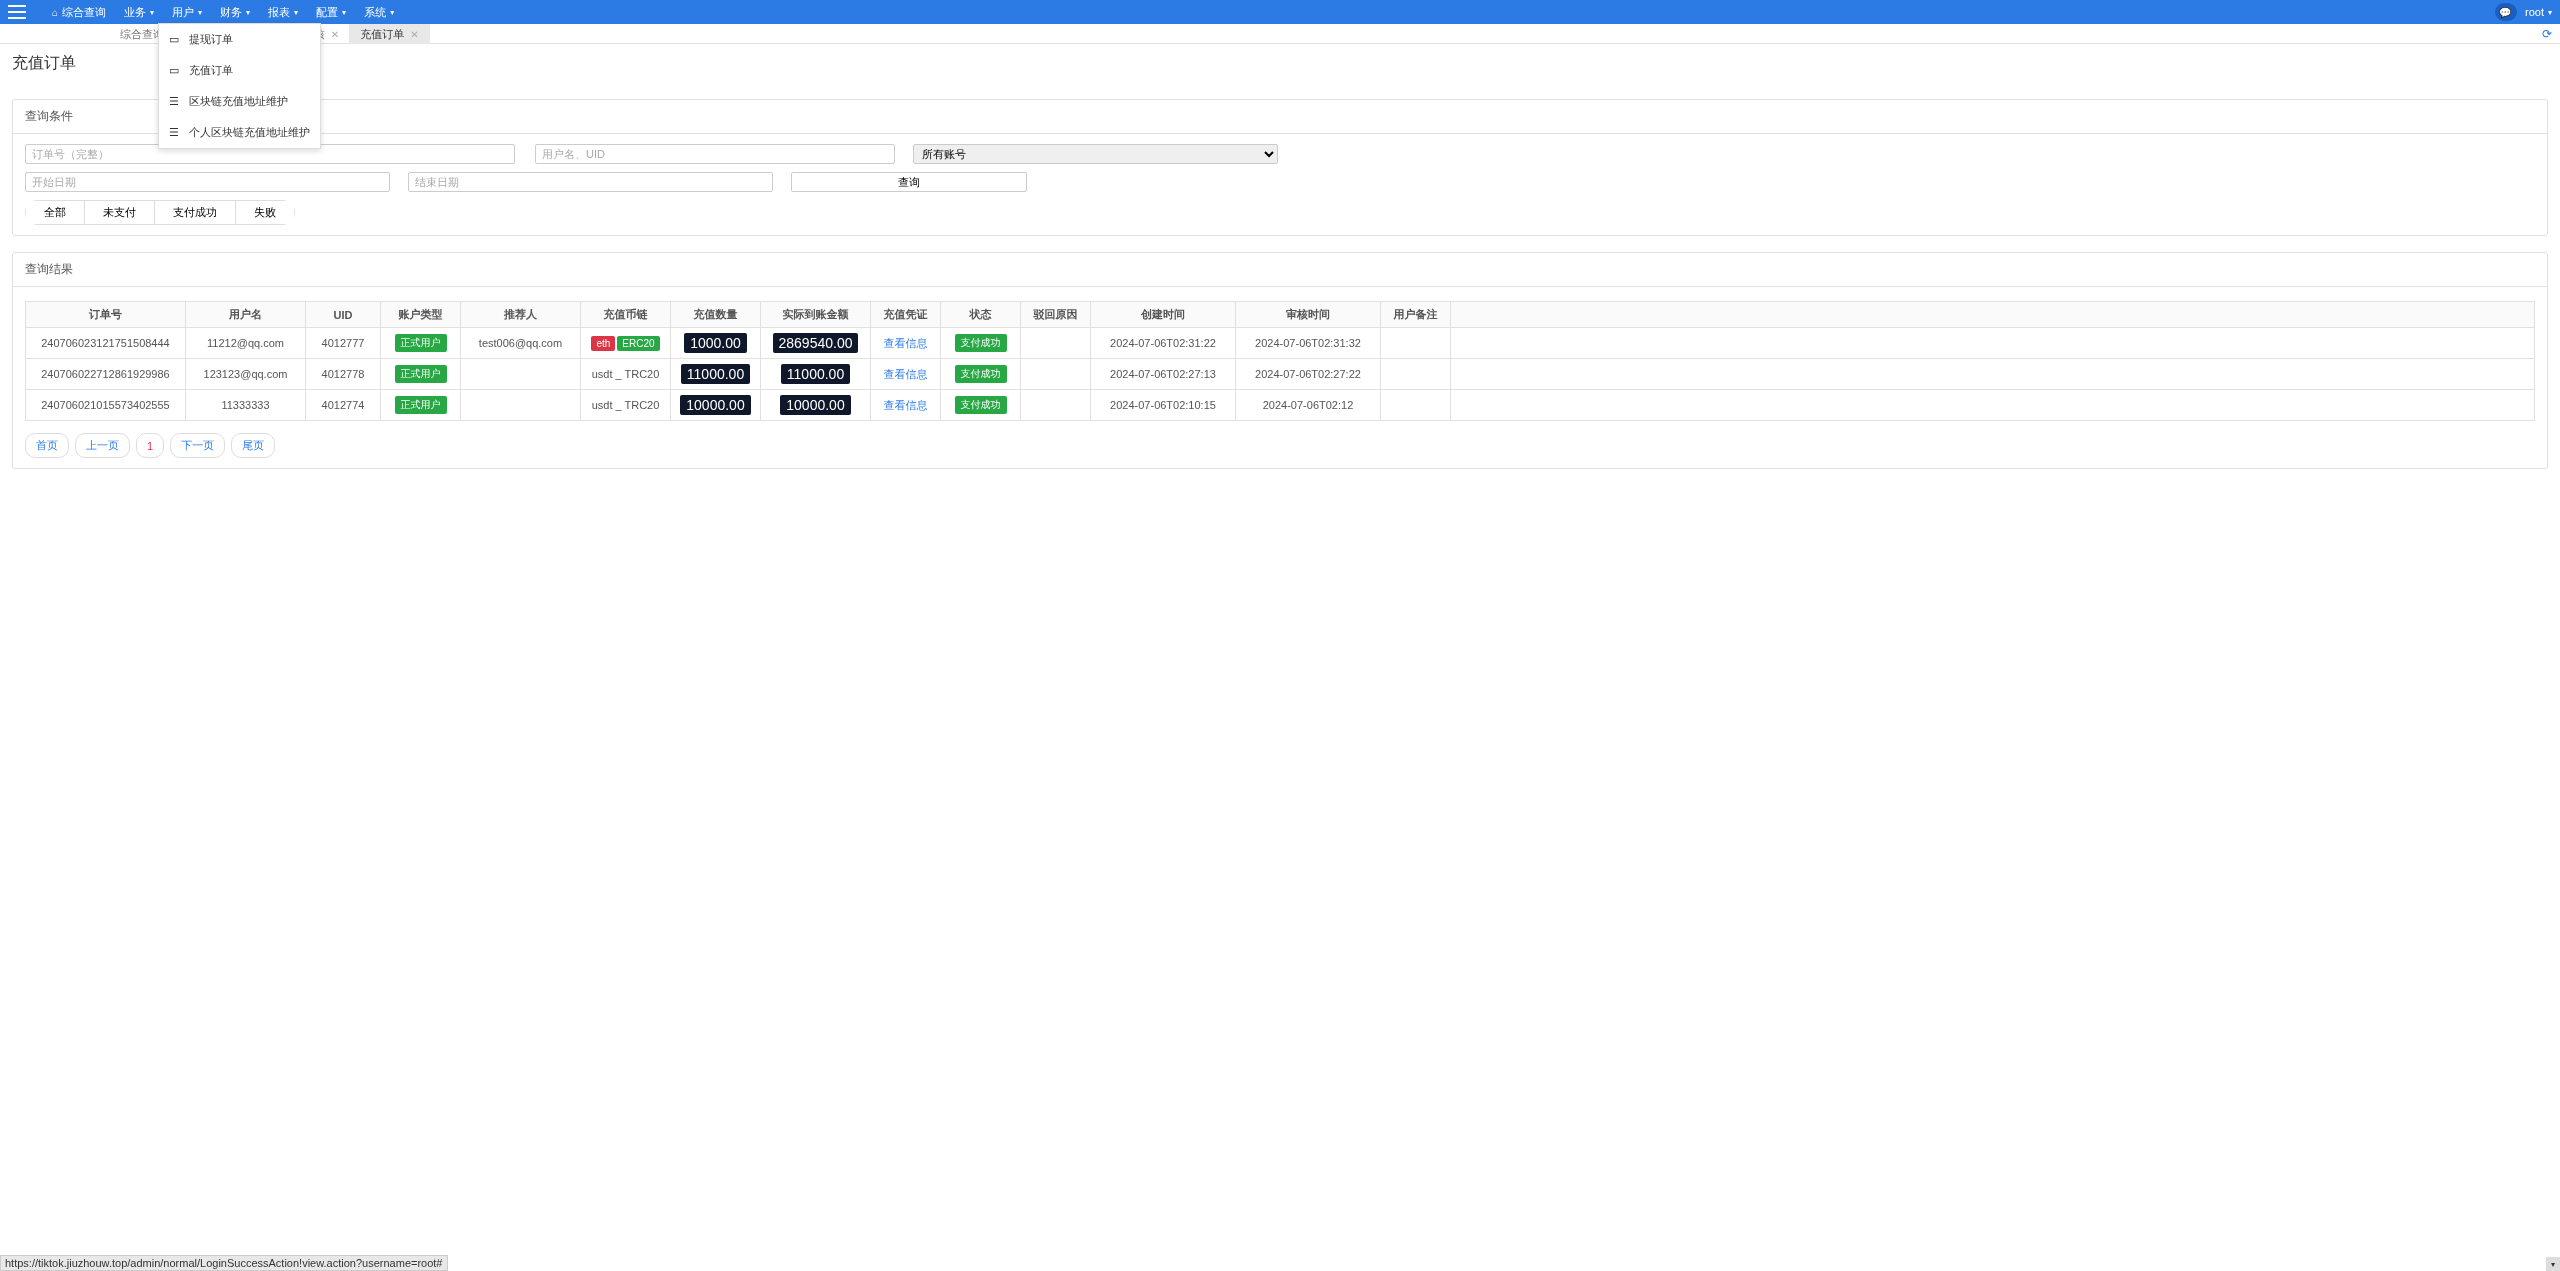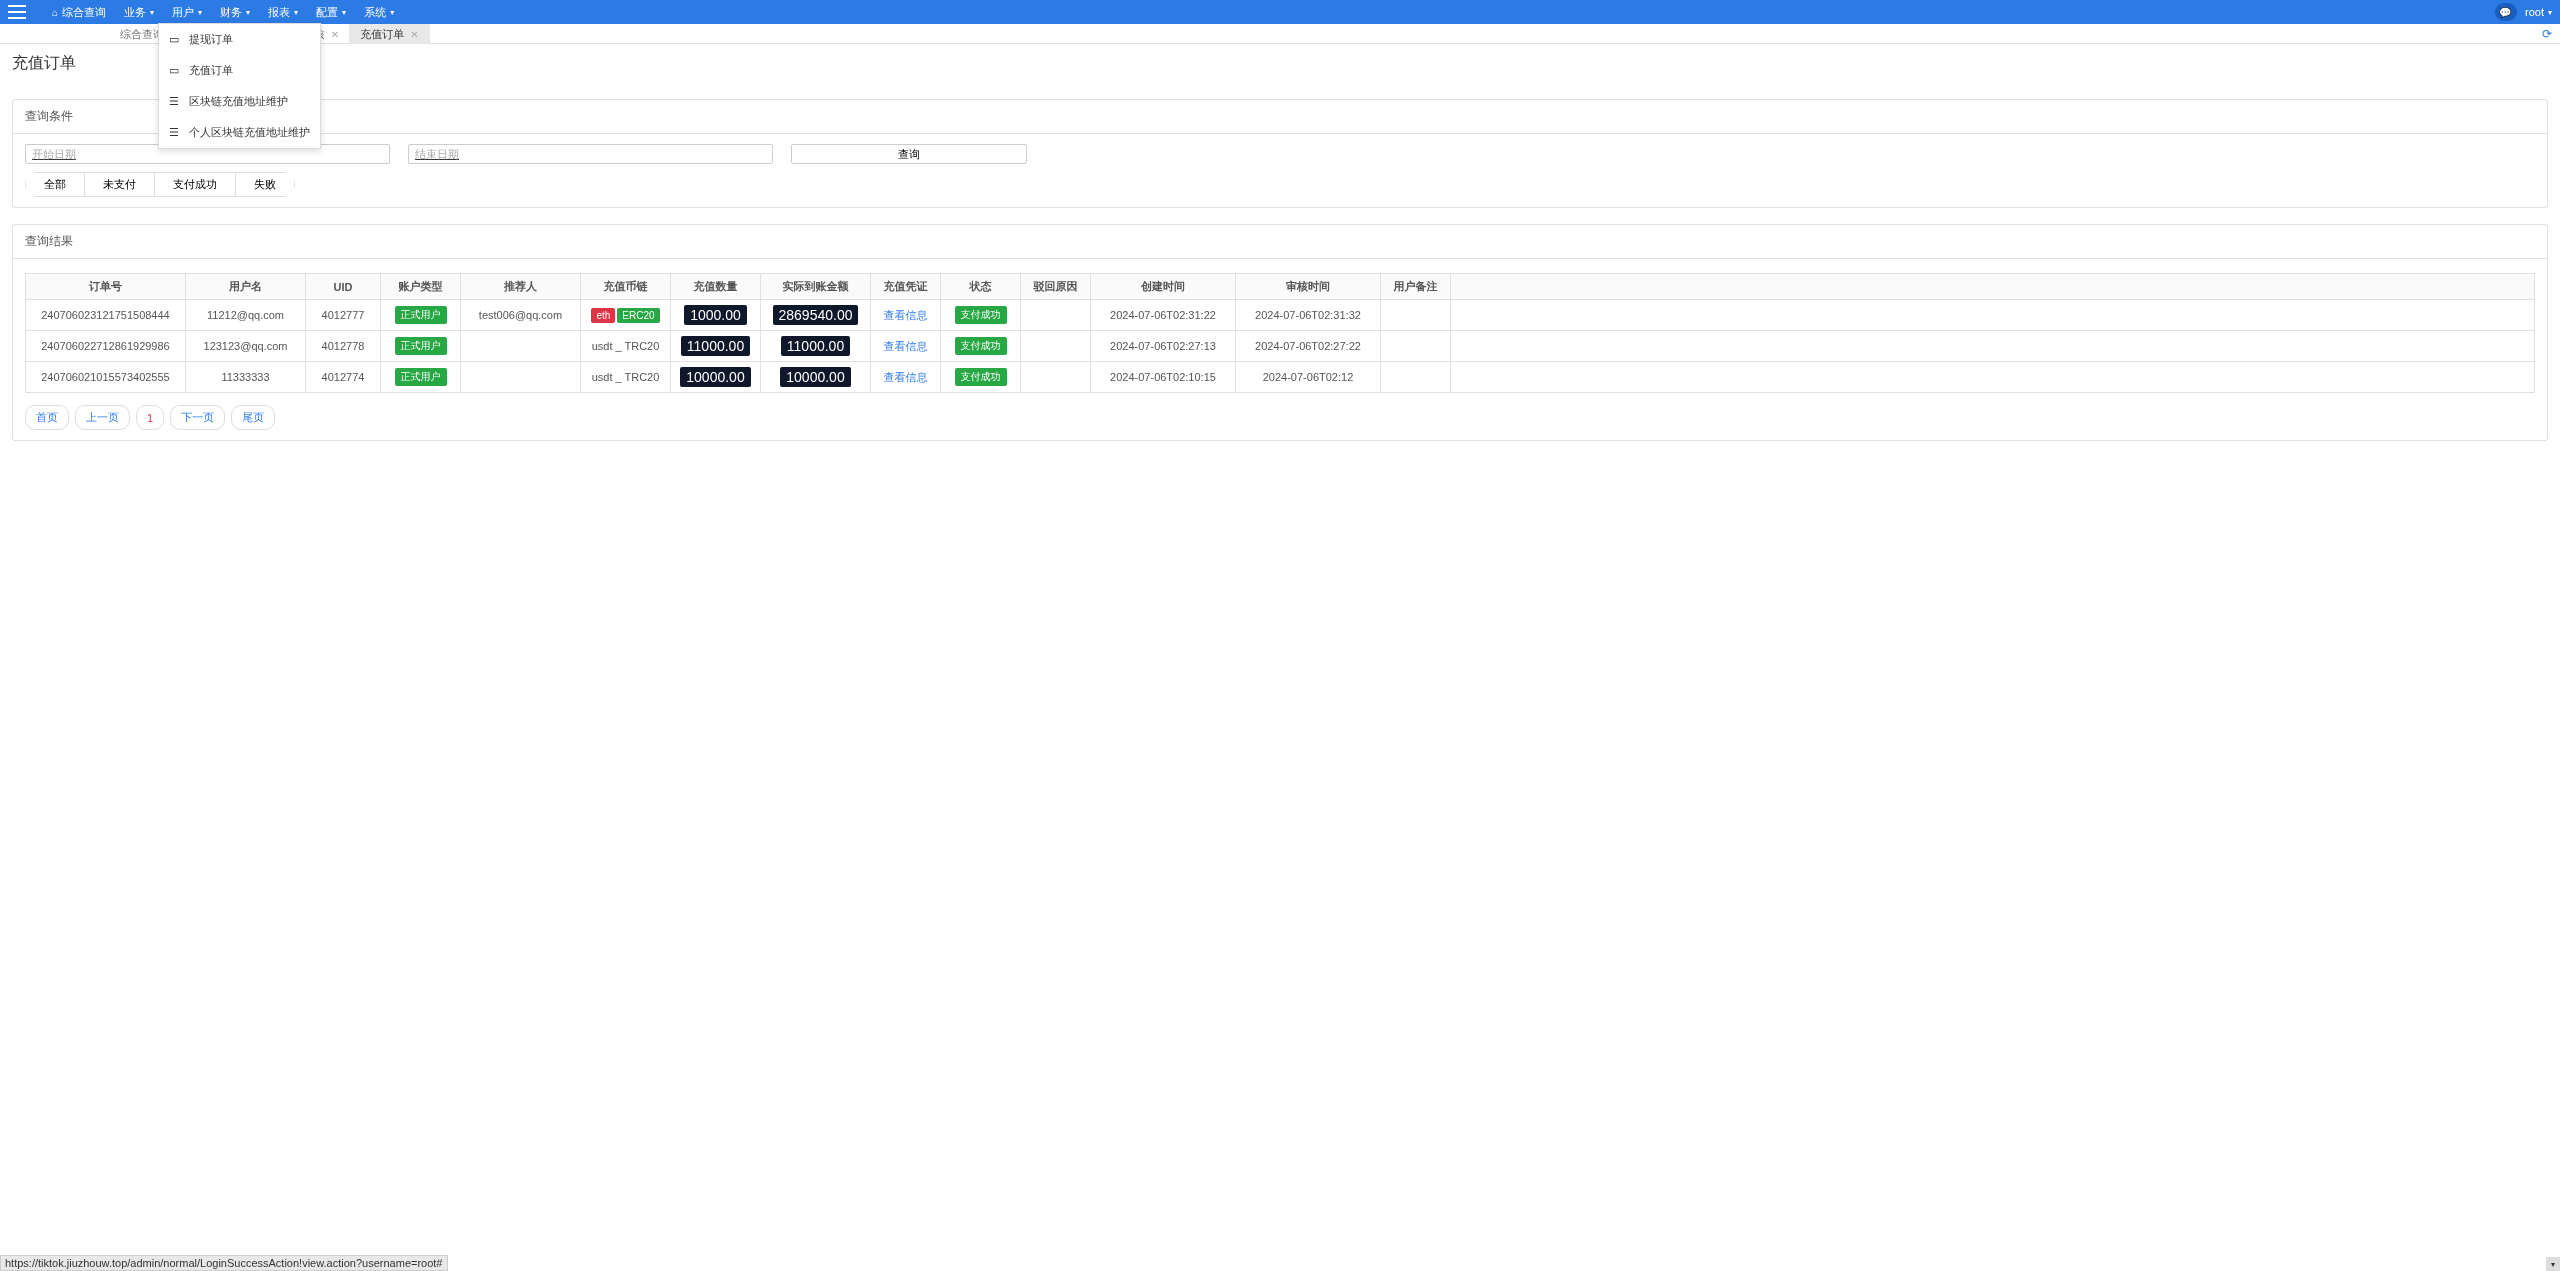--- a/index.html
+++ b/index.html
@@ -173,21 +173,21 @@
   padding: 0 6px;
   font-size: 11px;
   color: #333;
 }
 .form-input::placeholder {
   color: #aaa;
 }
 .input-order { width: 490px; }
 .input-user { width: 360px; margin-left: 2px; }
 .input-select { width: 365px; height: 20px; border: 1px solid #ccc; border-radius: 2px; font-size: 11px; padding: 0 4px; }
-.input-date { width: 365px; text-decoration: underline; }
+.input-date { width: 365px; }
 .btn-query {
   width: 236px;
   height: 20px;
   border: 1px solid #ccc;
   background: #fff;
   font-size: 11px;
   cursor: pointer;
   border-radius: 2px;
 }
 .filter-buttons {
@@ -388,20 +388,27 @@
     <span class="tab-close">✕</span>
   </div>
   <span class="tabs-refresh">⟳</span>
 </div>
 
 <div class="page-title">充值订单</div>
 
 <div class="panel">
   <div class="panel-header">查询条件</div>
   <div class="panel-body">
+    <div class="form-row">
+      <input class="form-input input-order" placeholder="订单号（完整）" style="">
+      <input class="form-input input-user" placeholder="用户名、UID" style="">
+      <select class="input-select">
+        <option>所有账号</option>
+      </select>
+    </div>
     <div class="form-row">
       <input class="form-input input-date" placeholder="开始日期" style="">
       <input class="form-input input-date" placeholder="结束日期" style="">
       <button class="btn-query">查询</button>
     </div>
     <div class="filter-buttons">
       <button class="filter-btn">全部</button>
       <button class="filter-btn">未支付</button>
       <button class="filter-btn">支付成功</button>
       <button class="filter-btn">失败</button>

